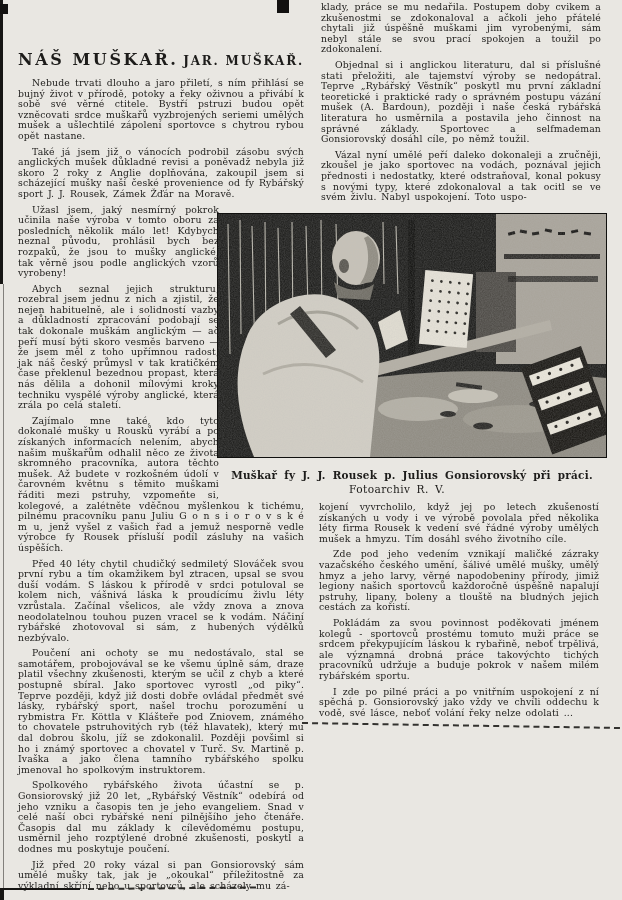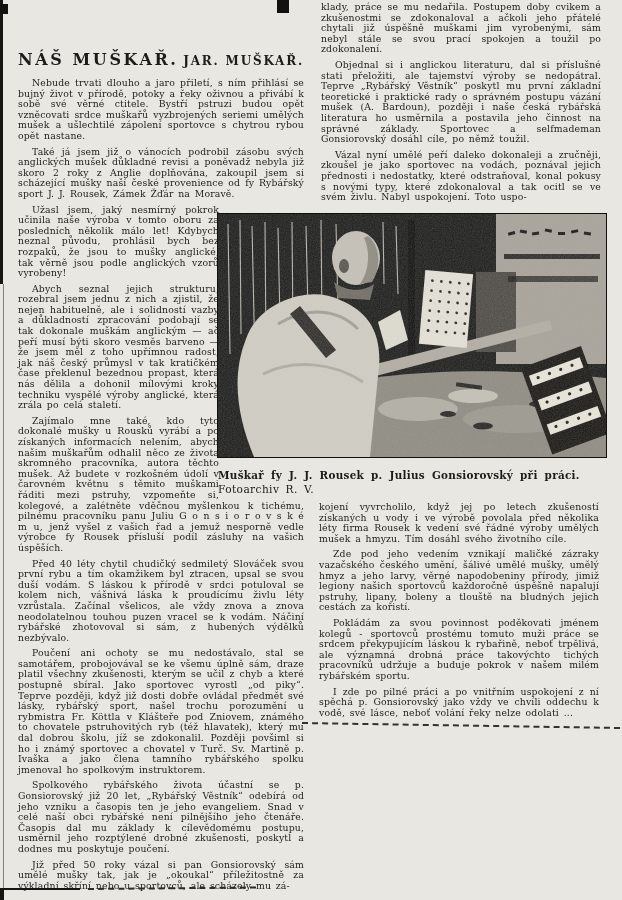--- a/index.html
+++ b/index.html
@@ -45,23 +45,24 @@
     background:#181816;
     box-shadow:0 0 0 1px #10100e;
   }
   .photo-box svg { display:block; width:100%; height:100%; }
 
   .caption-block { position:absolute; left:218px; top:469px; width:388px; }
   .caption {
     font-size:10.4px; font-weight:bold;
     word-spacing:3px; letter-spacing:0.3px;
     margin:0;
+    text-align:center;
   }
   .credit {
-    font-size:10.6px; text-align:left; padding-right:30px;
+    font-size:10.6px; text-align:center; padding-right:30px;
     word-spacing:2.5px; letter-spacing:0.4px;
     margin:2px 0 0 0;
   }
 
   
   .dash-sep-right {
     position:absolute; left:302px; top:722px; width:318px; height:0;
     border-top:2.2px dashed #33322f;
     transform:rotate(0.9deg); transform-origin:left center;
   }
@@ -96,21 +97,21 @@
     </div>
     <p class="body-text">Nebude trvati dlouho a jaro přiletí, s ním přihlásí se bujný život v přírodě, potoky a řeky oživnou a přivábí k sobě své věrné ctitele. Bystří pstruzi budou opět vzněcovati srdce muškařů vyzbrojených seriemi umělých mušek a ušlechtilé zápolení sportovce s chytrou rybou opět nastane.</p>
     <p class="body-text">Také já jsem již o vánocích podrobil zásobu svých anglických mušek důkladné revisi a poněvadž nebyla již skoro 2 roky z Anglie doplňována, zakoupil jsem si scházející mušky naší české provenience od fy Rybářský sport J. J. Rousek, Zámek Žďár na Moravě.</p>
     <div class="photo-spacer"></div>
     <p class="body-text">Užasl jsem, jaký nesmírný pokrok učinila naše výroba v tomto oboru za posledních několik málo let! Kdybych neznal původu, prohlásil bych bez rozpaků, že jsou to mušky anglické, tak věrně jsou podle anglických vzorů vyrobeny!</p>
     <p class="body-text">Abych seznal jejich strukturu, rozebral jsem jednu z nich a zjistil, že nejen habituelně, ale i solidností vazby a důkladností zpracování podobají se tak dokonale muškám anglickým — ač peří musí býti skoro vesměs barveno — že jsem měl z toho upřímnou radost, jak náš český průmysl v tak kratičkém čase překlenul bezednou propast, která nás dělila a dohonil mílovými kroky techniku vyspělé výroby anglické, která zrála po celá staletí.</p>
     <p class="body-text">Zajímalo mne také, kdo tyto dokonalé mušky u Rousků vyrábí a po získaných informacích nelením, abych našim muškařům odhalil něco ze života skromného pracovníka, autora těchto mušek. Až budete v rozkošném údolí v čarovném květnu s těmito muškami řáditi mezi pstruhy, vzpomeňte si, kolegové, a zalétněte vděčnou myšlenkou k tichému, pilnému pracovníku panu Juliu G o n s i o r o v s k é m u, jenž vyšel z vašich řad a jemuž nesporně vedle výrobce fy Rousek přísluší podíl zásluhy na vašich úspěších.</p>
     <p class="body-text">Před 40 léty chytil chudičký sedmiletý Slováček svou první rybu a tím okamžikem byl ztracen, upsal se svou duší vodám. S láskou k přírodě v srdci potuloval se kolem nich, vášnivá láska k proudícímu živlu léty vzrůstala. Začínal všelicos, ale vždy znova a znova neodolatelnou touhou puzen vracel se k vodám. Náčiní rybářské zhotovoval si sám, z hubených výdělků nezbývalo.</p>
     <p class="body-text">Poučení ani ochoty se mu nedostávalo, stal se samotářem, probojovával se ke všemu úplně sám, draze platil všechny zkušenosti, kterým se učil z chyb a které postupně sbíral. Jako sportovec vyrostl „od piky“. Teprve později, když již dosti dobře ovládal předmět své lásky, rybářský sport, našel trochu porozumění u rybmistra Fr. Köttla v Klášteře pod Zniovem, známého to chovatele pstruhovitých ryb (též hlavatek), který mu dal dobrou školu, jíž se zdokonalil. Později povšiml si ho i známý sportovec a chovatel v Turč. Sv. Martině p. Ivaška a jako člena tamního rybářského spolku jmenoval ho spolkovým instruktorem.</p>
     <p class="body-text">Spolkového rybářského života účastní se p. Gonsiorovský již 20 let, „Rybářský Věstník“ odebírá od jeho vzniku a časopis ten je jeho evangeliem. Snad v celé naší obci rybářské není pilnějšího jeho čtenáře. Časopis dal mu základy k cílevědomému postupu, usměrnil jeho rozptýlené drobné zkušenosti, poskytl a dodnes mu poskytuje poučení.</p>
-    <p class="body-text">Již před 50 roky vázal si pan Gonsiorovský sám umělé mušky tak, jak je „okoukal“ příležitostně za výkladní skříní nebo u sportovců, ale scházely mu zá-</p>
+    <p class="body-text">Již před 20 roky vázal si pan Gonsiorovský sám umělé mušky tak, jak je „okoukal“ příležitostně za výkladní skříní nebo u sportovců, ale scházely mu zá-</p>
   </div>
 
   <div class="col col-right-top">
     <p class="body-text no-indent">klady, práce se mu nedařila. Postupem doby cvikem a zkušenostmi se zdokonaloval a ačkoli jeho přátelé chytali již úspěšně muškami jim vyrobenými, sám nebyl stále se svou prací spokojen a toužil po zdokonalení.</p>
     <p class="body-text">Objednal si i anglickou literaturu, dal si příslušné stati přeložiti, ale tajemství výroby se nedopátral. Teprve „Rybářský Věstník“ poskytl mu první základní teoretické i praktické rady o správném postupu vázání mušek (A. Bardoun), později i naše česká rybářská literatura ho usměrnila a postavila jeho činnost na správné základy. Sportovec a selfmademan Gonsiorovský dosáhl cíle, po němž toužil.</p>
     <p class="body-text">Vázal nyní umělé peří daleko dokonaleji a zručněji, zkoušel je jako sportovec na vodách, poznával jejich přednosti i nedostatky, které odstraňoval, konal pokusy s novými typy, které zdokonaloval a tak ocitl se ve svém živlu. Nabyl uspokojení. Toto uspo-</p>
   </div>
 
   <div class="photo-box">
     <svg viewBox="0 0 388 243" preserveAspectRatio="none">

